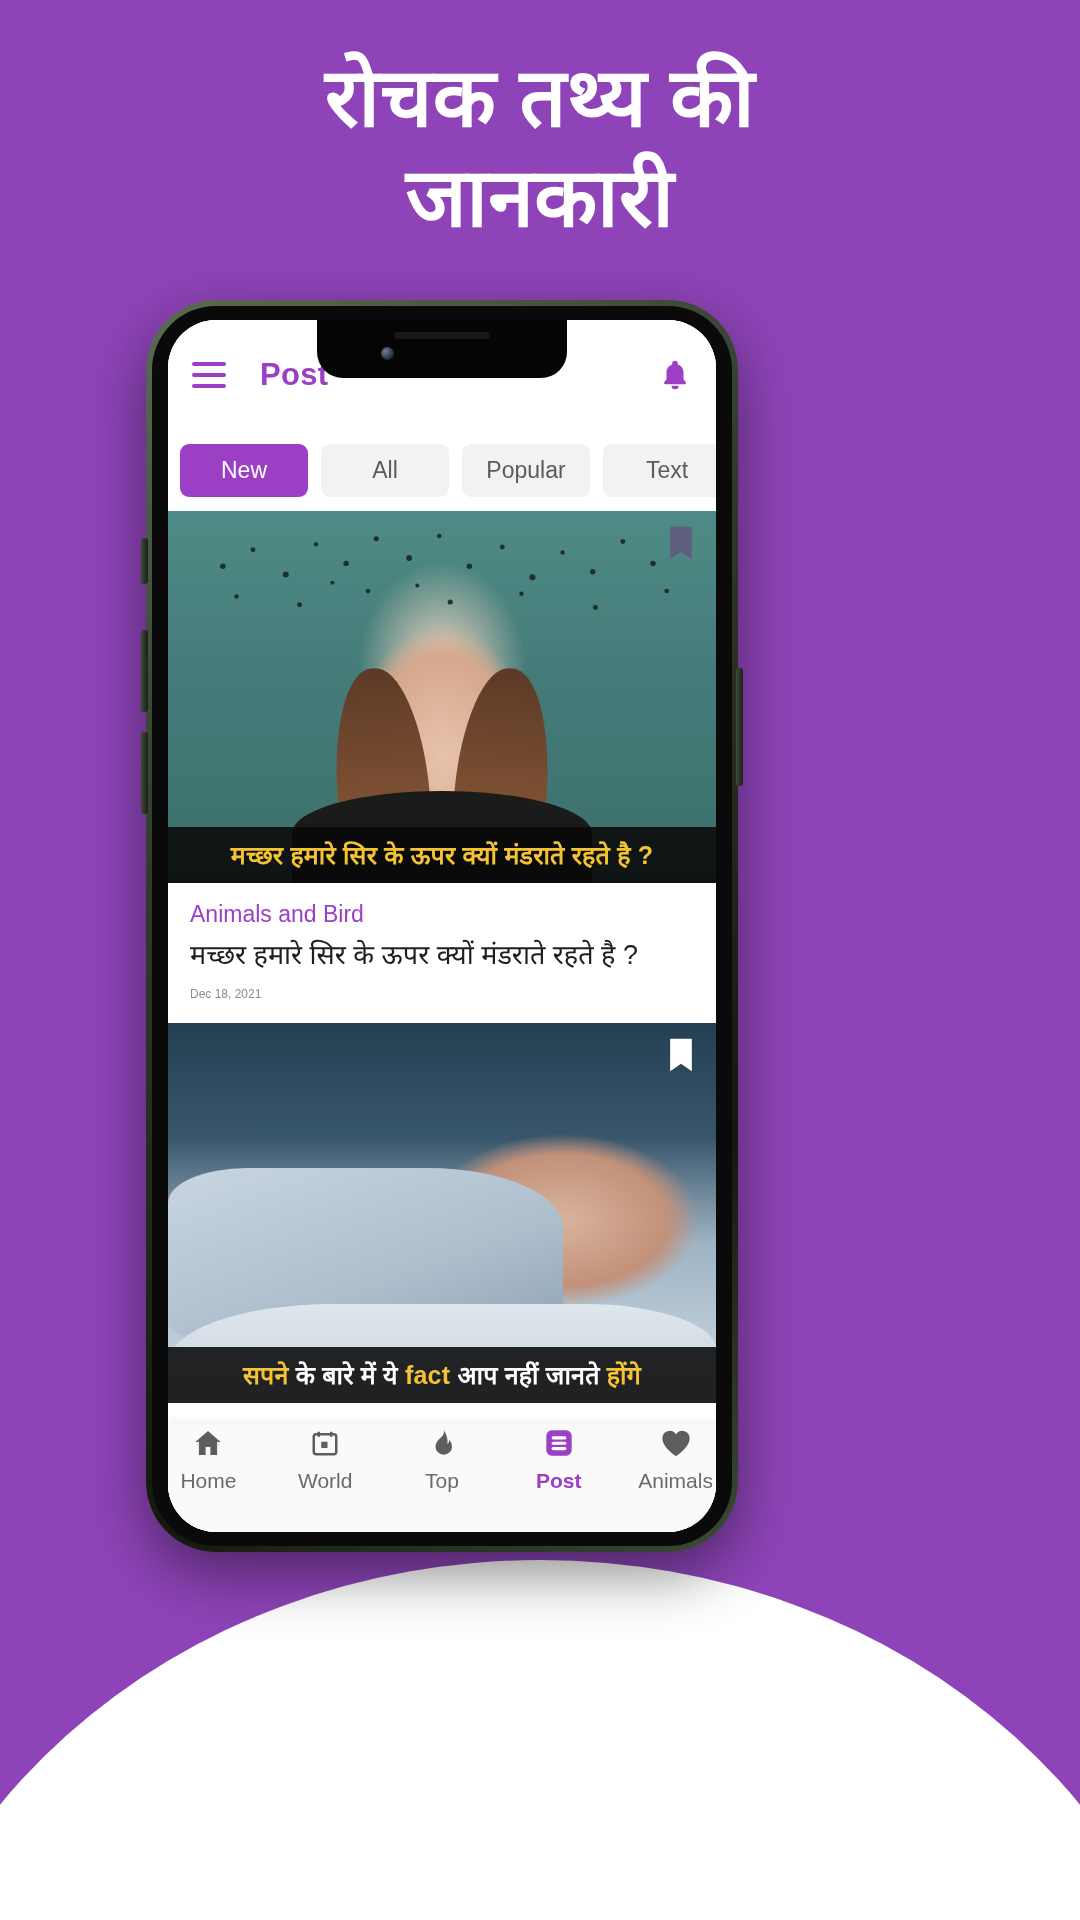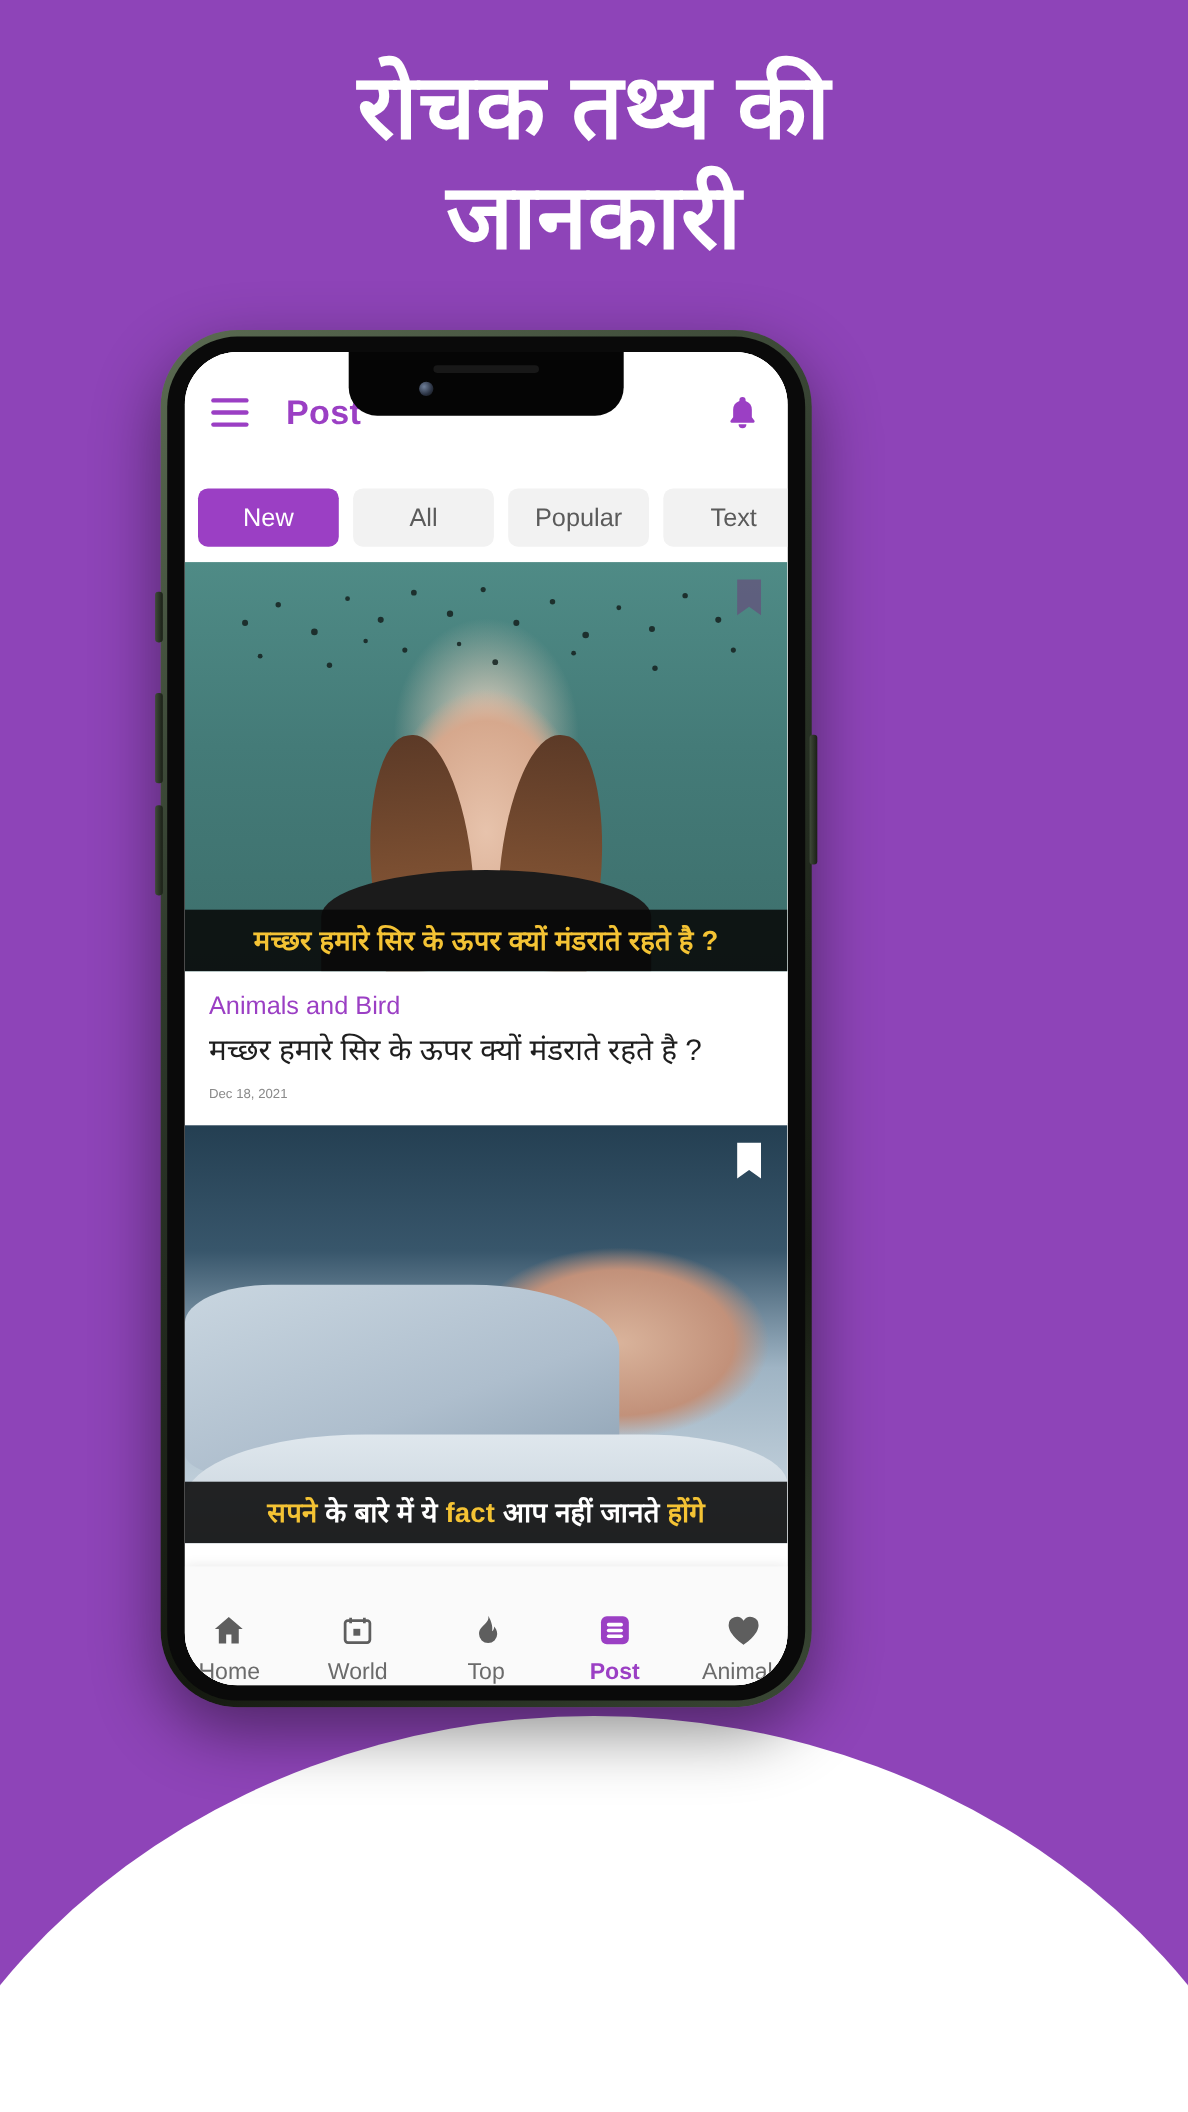--- a/index.html
+++ b/index.html
@@ -217,21 +217,21 @@
   .card-body { padding: 18px 30px 20px 22px; background:#fff; }
   .card-category { color: #9b3fc4; font-size: 23px; margin-bottom: 10px; }
   .card-title { color: #1e1e1e; font-size: 27px; line-height: 1.3; }
   .card-date { color: #8a8a8a; font-size: 12px; margin-top: 14px; }
 
   
   .bottomnav {
     position: absolute; left: 0; right: 0; bottom: 0;
     height: 108px;
     background: #fafafa;
-    display: flex; align-items: flex-end;
+    display: flex; align-items: flex-start;
     box-shadow: 0 -2px 10px rgba(0,0,0,.08);
     z-index: 25;
     gap: 36px;
   }
   .navitem {
     flex: 1 1 0; text-align: center; cursor: pointer;
     display: flex; flex-direction: column; align-items: center; gap: 7px;
   }
   .navicon { height: 38px; display: flex; align-items: center; justify-content: center; }
   .navlabel { font-size: 21px; color: #6b6b6b; }

